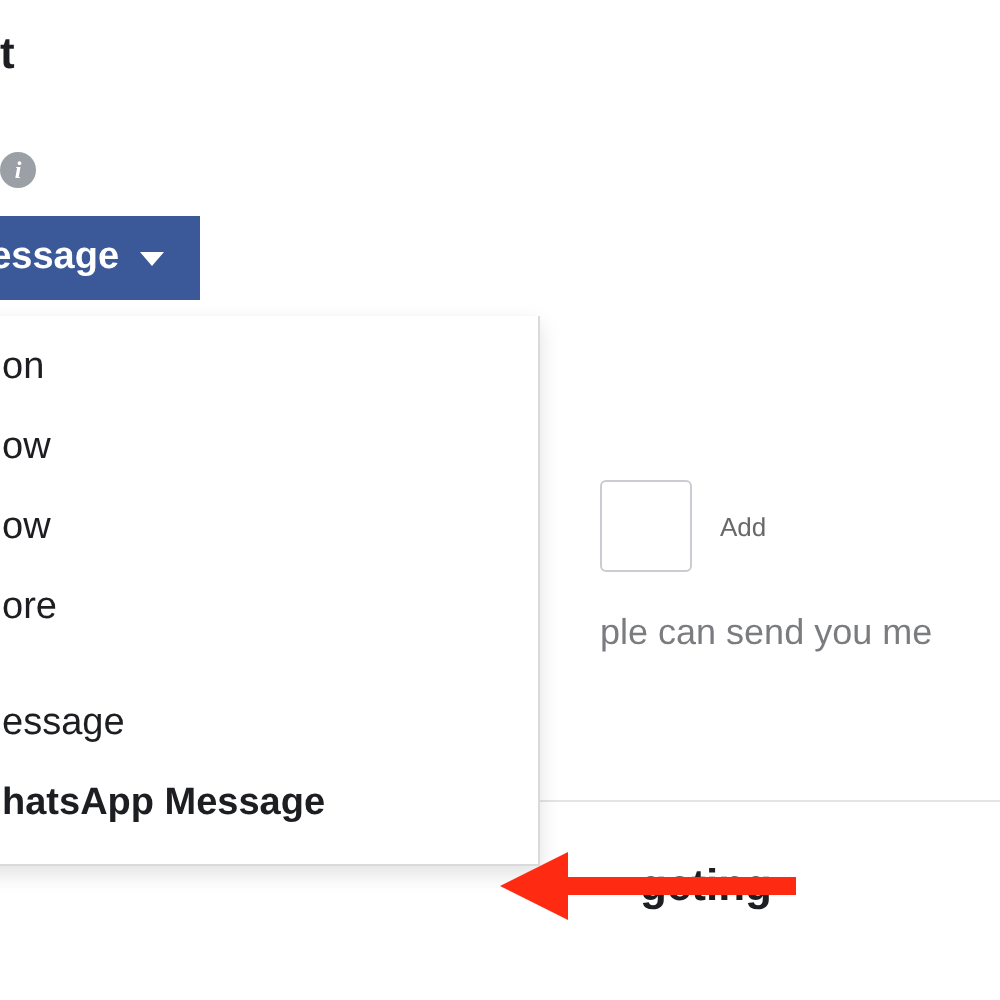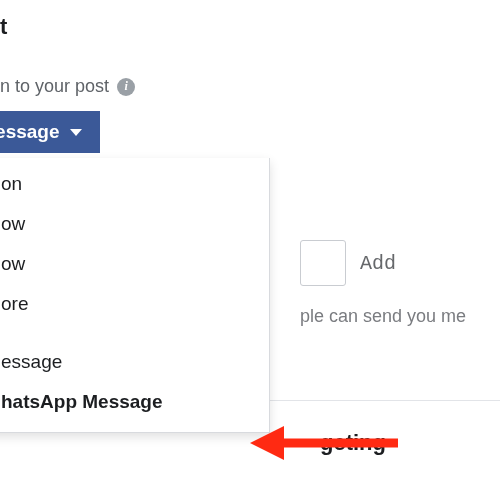--- a/index.html
+++ b/index.html
@@ -83,21 +83,21 @@
     left: 300px;
     top: 240px;
     width: 260px;
     z-index: 1;
   }
   .add-row { display: flex; align-items: center; gap: 14px; }
   .square {
     width: 46px; height: 46px; border: 1px solid #c9ccd1; border-radius: 3px;
     background: #fff;
   }
-  .add-label { font-size: 20px; color: #66686b; font-family: Liberation Mono, monospace; }
+  .add-label { font-size: 13px; color: #66686b; }
   .hint { font-size: 18px; color: #7a7c80; margin-top: 20px; }
   .divider {
     position: absolute;
     left: 0px; top: 400px; width: 620px; height: 1px;
     background: #e2e4e8;
     z-index: 0;
   }
   .bottom-bold {
     position: absolute;
     left: 320px; top: 430px;
@@ -112,21 +112,20 @@
     pointer-events: none;
   }
 </style>
 </head>
 <body>
 
 <div class="canvas">
   <div class="header-frag">t</div>
 
   <div class="subhead">
-    <span>n to your post</span>
     <span class="info-badge">i</span>
   </div>
 
   <div class="btn-row">
     <button class="cta-btn">
       <span>hatsApp Message</span>
       <span class="caret"></span>
     </button>
   </div>
 </div>

